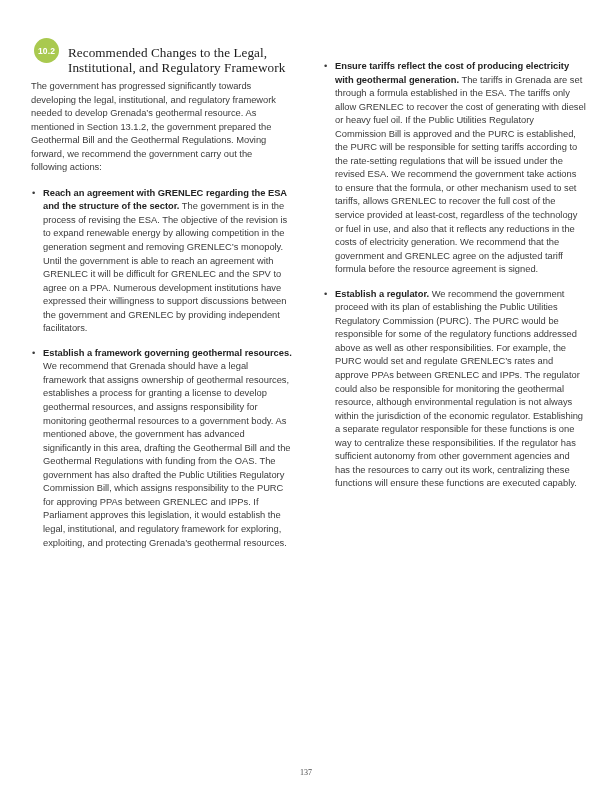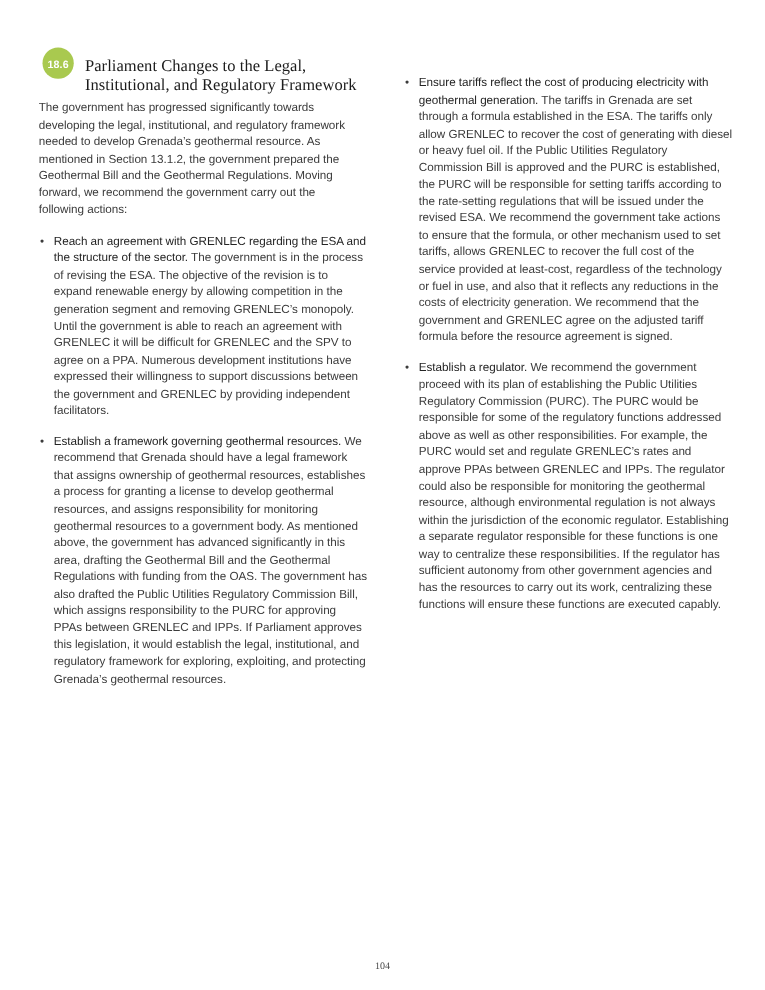--- a/index.html
+++ b/index.html
@@ -88,21 +88,21 @@
   ul.bullets > li::before {
     content: "\2022";
     position: absolute;
     left: 1px;
     top: 0;
     color: #3b3b3b;
     font-size: 9.35px;
     line-height: 13.55px;
   }
   .lead {
-    font-weight: normal;
+    font-weight: bold;
     color: #242424;
   }
 
   
   .page-number {
     position: absolute;
     left: 0;
     top: 768px;
     width: 612px;
     text-align: center;
@@ -110,22 +110,22 @@
     font-size: 8px;
     color: #4a4a4a;
   }
 </style>
 </head>
 <body>
 
 <div class="page">
 
   <div class="section-head">
-    <div class="section-badge">18.6</div>
-    <h1 class="section-title">Parliament Changes to the Legal, Institutional, and Regulatory Framework</h1>
+    <div class="section-badge">10.2</div>
+    <h1 class="section-title">Recommended Changes to the Legal, Institutional, and Regulatory Framework</h1>
   </div>
 
   <div class="col col-left">
     <p class="para">The government has progressed significantly towards developing the legal, institutional, and regulatory framework needed to develop Grenada’s geothermal resource. As mentioned in Section 13.1.2, the government prepared the Geothermal Bill and the Geothermal Regulations. Moving forward, we recommend the government carry out the following actions:</p>
 
     <ul class="bullets">
       <li>
         <span class="lead">Reach an agreement with GRENLEC regarding the ESA and the structure of the sector.</span><span> The government is in the process of revising the ESA. The objective of the revision is to expand renewable energy by allowing competition in the generation segment and removing GRENLEC’s monopoly. Until the government is able to reach an agreement with GRENLEC it will be difficult for GRENLEC and the SPV to agree on a PPA. Numerous development institutions have expressed their willingness to support discussions between the government and GRENLEC by providing independent facilitators.</span>
       </li>
       <li>
@@ -138,15 +138,15 @@
     <ul class="bullets">
       <li>
         <span class="lead">Ensure tariffs reflect the cost of producing electricity with geothermal generation.</span><span> The tariffs in Grenada are set through a formula established in the ESA. The tariffs only allow GRENLEC to recover the cost of generating with diesel or heavy fuel oil. If the Public Utilities Regulatory Commission Bill is approved and the PURC is established, the PURC will be responsible for setting tariffs according to the rate-setting regulations that will be issued under the revised ESA. We recommend the government take actions to ensure that the formula, or other mechanism used to set tariffs, allows GRENLEC to recover the full cost of the service provided at least-cost, regardless of the technology or fuel in use, and also that it reflects any reductions in the costs of electricity generation. We recommend that the government and GRENLEC agree on the adjusted tariff formula before the resource agreement is signed.</span>
       </li>
       <li>
         <span class="lead">Establish a regulator.</span><span> We recommend the government proceed with its plan of establishing the Public Utilities Regulatory Commission (PURC). The PURC would be responsible for some of the regulatory functions addressed above as well as other responsibilities. For example, the PURC would set and regulate GRENLEC’s rates and approve PPAs between GRENLEC and IPPs. The regulator could also be responsible for monitoring the geothermal resource, although environmental regulation is not always within the jurisdiction of the economic regulator. Establishing a separate regulator responsible for these functions is one way to centralize these responsibilities. If the regulator has sufficient autonomy from other government agencies and has the resources to carry out its work, centralizing these functions will ensure these functions are executed capably.</span>
       </li>
     </ul>
   </div>
 
-  <div class="page-number">104</div>
+  <div class="page-number">137</div>
 
 </div>
 
 </body></html>

